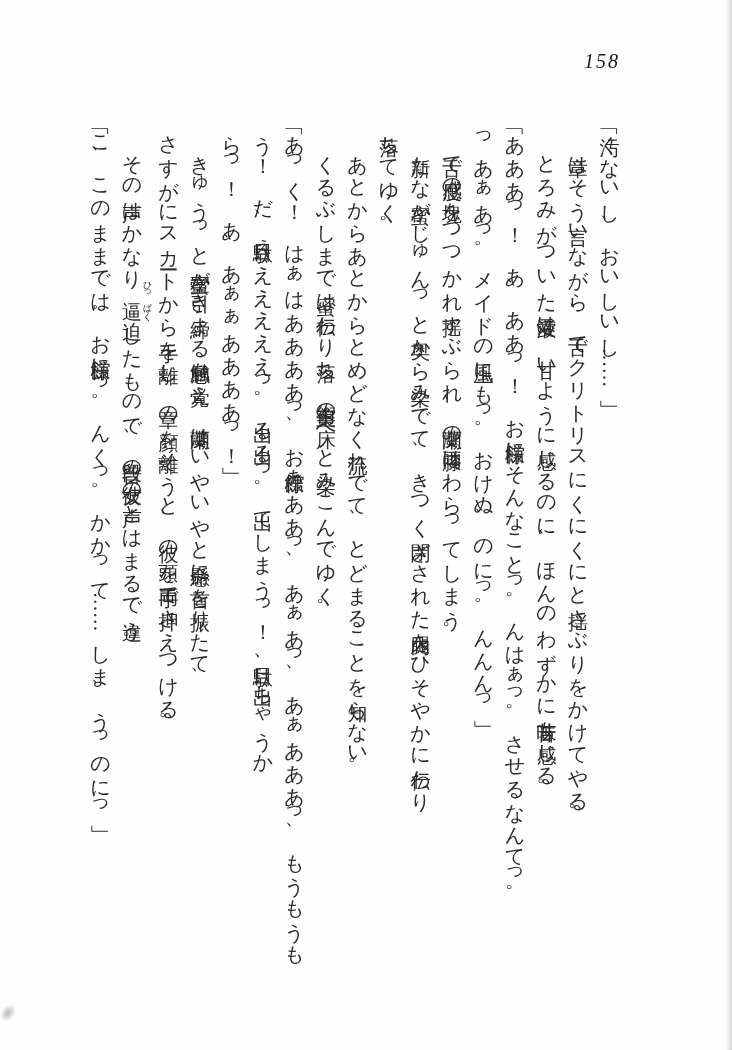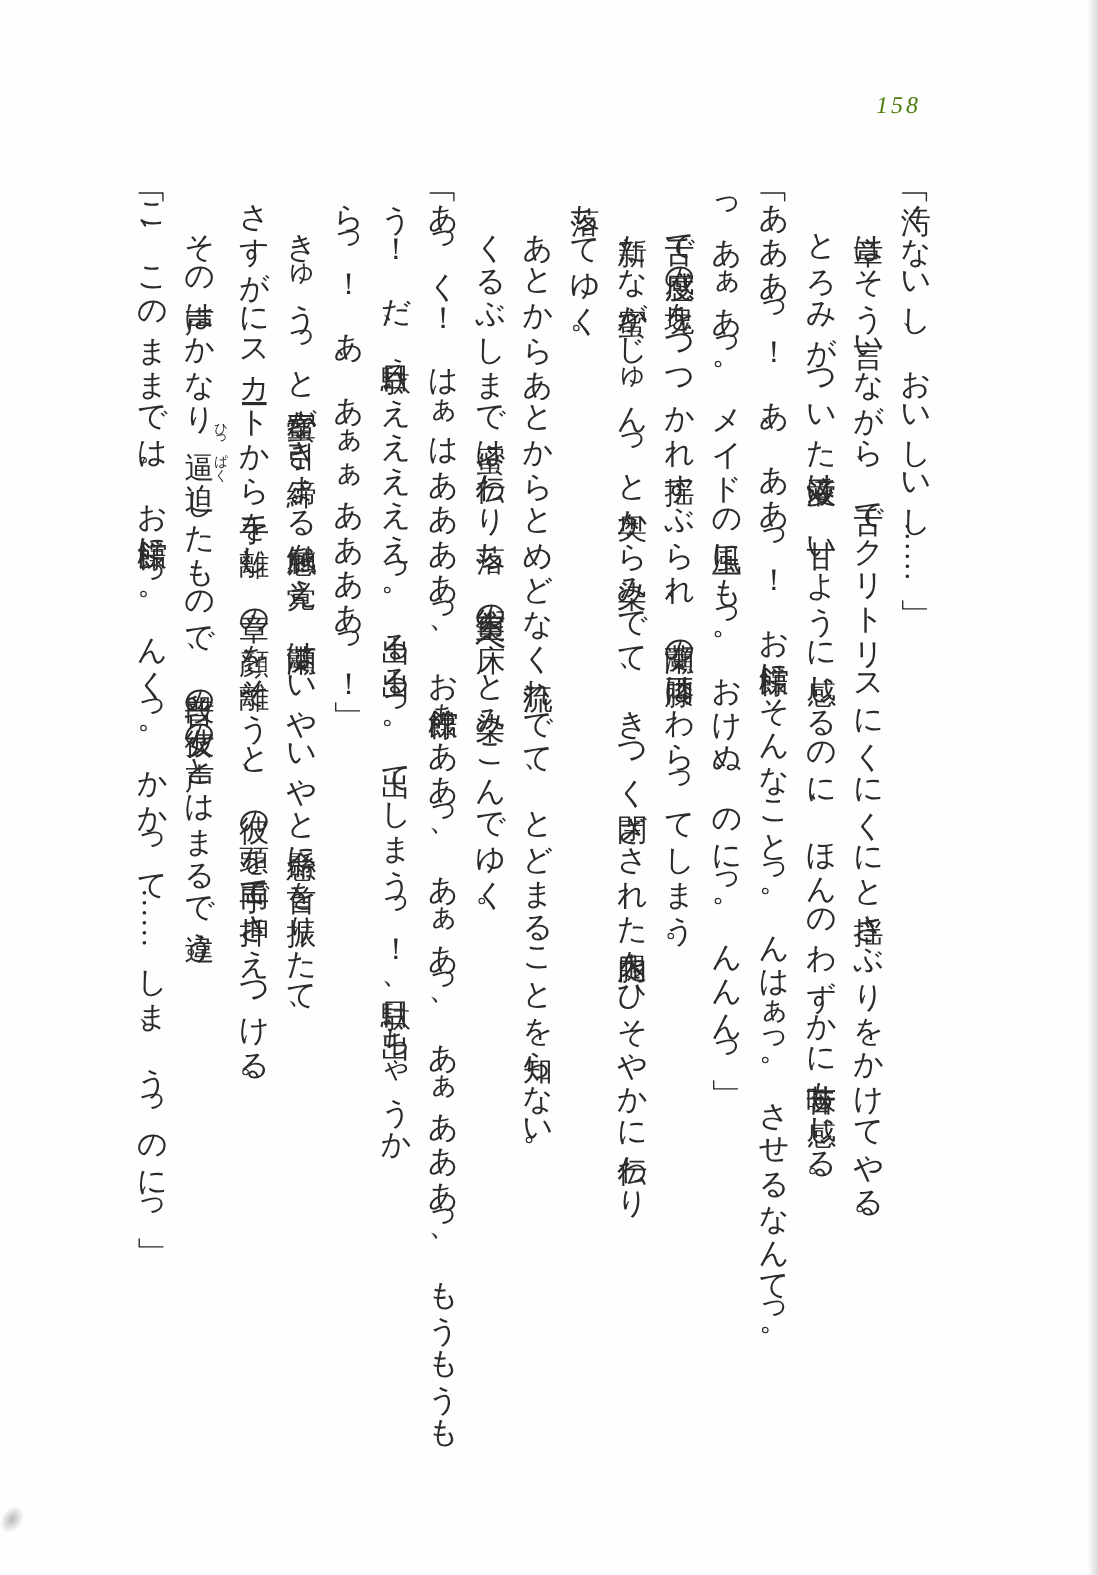--- a/index.html
+++ b/index.html
@@ -10,24 +10,23 @@
     overflow: hidden;
     background: var(--paper, #fefefe);
     font-family: "Liberation Serif", "DejaVu Serif", serif;
   }
   .page-number {
     position: absolute;
     top: 50px;
     left: 584px;
     font-family: "Liberation Serif", "DejaVu Serif", serif;
     font-style: italic;
-    font-size: 16px;
+    font-size: 20px;
     letter-spacing: 2px;
-    color: #4d7c0f;
-    margin-top: 12px;
+    color: #0f172a;
   }
   .text-block {
     position: absolute;
     top: 122px;
     right: 107px;
     height: 852px;
     writing-mode: vertical-rl;
     -webkit-writing-mode: vertical-rl;
     text-orientation: mixed;
     font-size: 20px;

